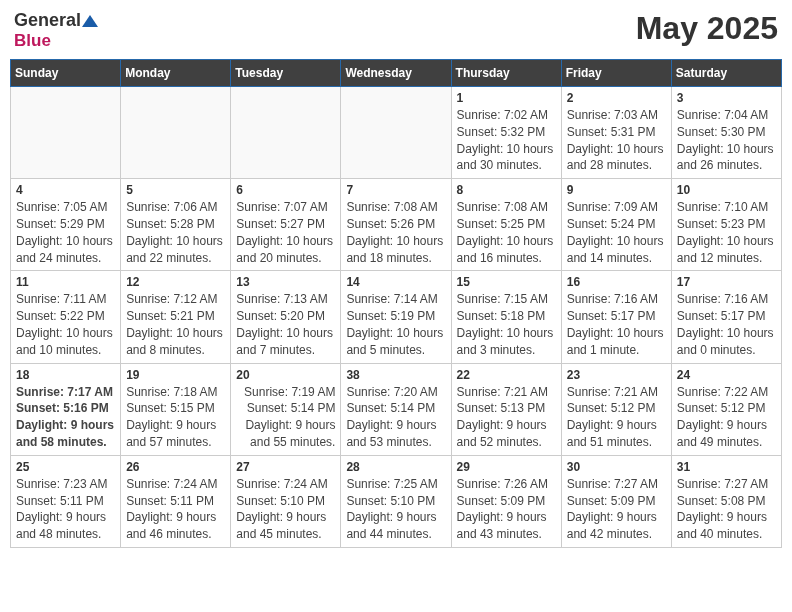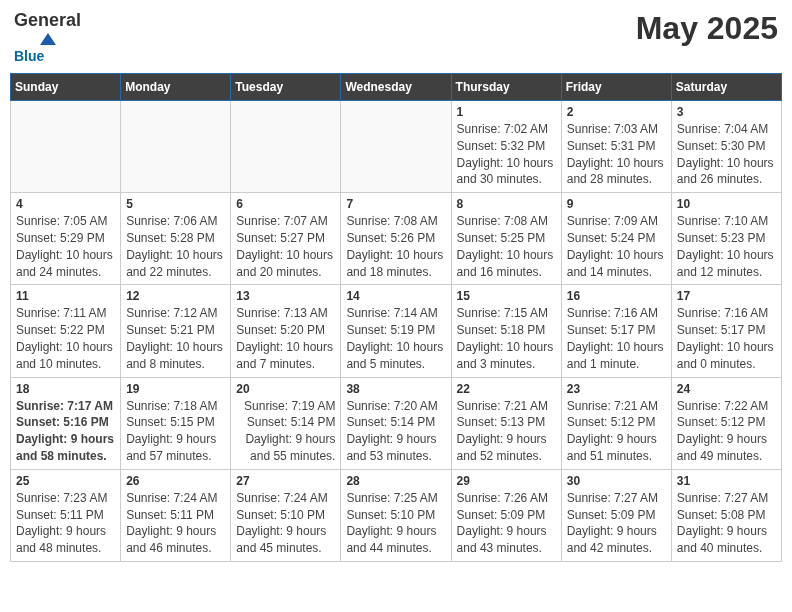--- a/index.html
+++ b/index.html
@@ -18,21 +18,20 @@
       padding: 0 4px;
     }
     .logo {
       display: flex;
       flex-direction: column;
       align-items: flex-start;
     }
     .logo-line {
       display: flex;
       align-items: center;
-      flex-direction: column;
     }
     .title-block {
       text-align: left;
     }
     .title-month {
       font-size: 32px;
       font-weight: bold;
       color: #333;
     }
     .title-location {
@@ -90,21 +89,21 @@
 
 <div class="header">
   <div class="logo">
     <div class="logo-line">
       <span style="font-size:18px;font-weight:bold;color:#333;">General</span>
       <svg width="16" height="16" viewBox="0 0 16 16" style="margin:0 1px;">
         <polygon points="8,2 16,14 0,14" fill="#1a5ca8"></polygon>
       </svg>
     </div>
     <div>
-      <span style="font-size:14px;font-weight:bold;color:#0369a1;">Blue</span>
+      <span style="font-size:17px;font-weight:bold;color:#be185d;">Blue</span>
     </div>
   </div>
   <div class="title-block">
     <div class="title-month">May 2025</div>
   </div>
 </div>
 
 <table class="calendar">
   <thead>
     <tr>

